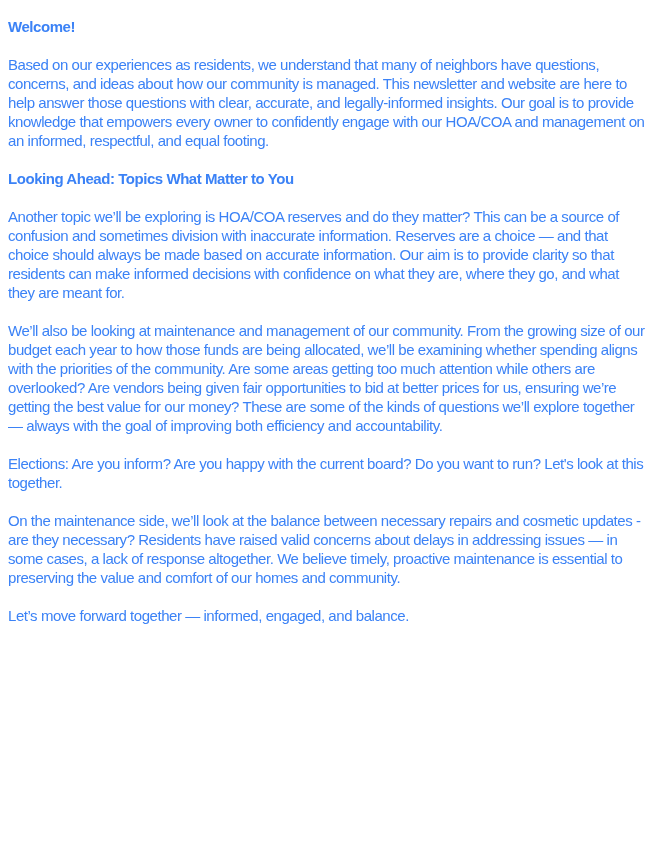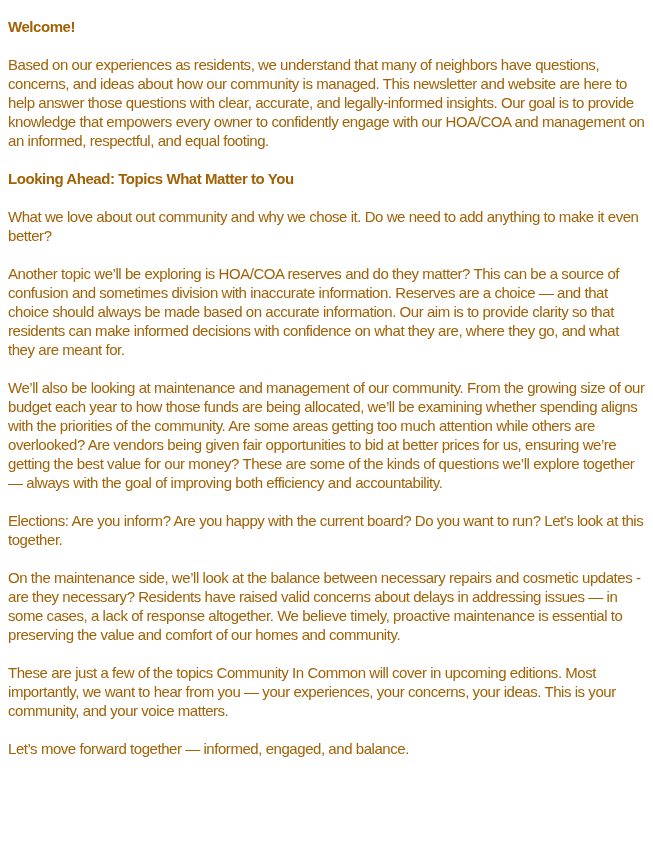--- a/index.html
+++ b/index.html
@@ -18,33 +18,31 @@
     box-sizing: border-box;
     width: 653px;
     padding: 17px 8px 0 8px;
   }
   .doc p, .doc h2 {
     margin: 0 0 19px 0;
     font-size: 15px;
     line-height: 19px;
     letter-spacing: -0.45px;
     font-weight: 400;
-    color: #a16207;
+    color: #3b82f6;
   }
   .doc h2 {
     font-weight: 700;
   }
 </style>
 </head>
 <body>
 
 <div class="doc">
   <h2>Welcome!</h2>
   <p>Based on our experiences as residents, we understand that many of neighbors have questions, concerns, and ideas about how our community is managed. This newsletter and website are here to help answer those questions with clear, accurate, and legally-informed insights. Our goal is to provide knowledge that empowers every owner to confidently engage with our HOA/COA and management on an informed, respectful, and equal footing.</p>
   <h2>Looking Ahead: Topics What Matter to You</h2>
-  <p>What we love about out community and why we chose it. Do we need to add anything to make it even better?</p>
   <p>Another topic we’ll be exploring is HOA/COA reserves and do they matter? This can be a source of confusion and sometimes division with inaccurate information. Reserves are a choice — and that choice should always be made based on accurate information. Our aim is to provide clarity so that residents can make informed decisions with confidence on what they are, where they go, and what they are meant for.</p>
   <p>We’ll also be looking at maintenance and management of our community. From the growing size of our budget each year to how those funds are being allocated, we’ll be examining whether spending aligns with the priorities of the community. Are some areas getting too much attention while others are overlooked? Are vendors being given fair opportunities to bid at better prices for us, ensuring we’re getting the best value for our money? These are some of the kinds of questions we’ll explore together — always with the goal of improving both efficiency and accountability.</p>
   <p>Elections: Are you inform? Are you happy with the current board? Do you want to run? Let's look at this together.</p>
   <p>On the maintenance side, we’ll look at the balance between necessary repairs and cosmetic updates - are they necessary? Residents have raised valid concerns about delays in addressing issues — in some cases, a lack of response altogether. We believe timely, proactive maintenance is essential to preserving the value and comfort of our homes and community.</p>
-  <p>These are just a few of the topics Community In Common will cover in upcoming editions. Most importantly, we want to hear from you — your experiences, your concerns, your ideas. This is your community, and your voice matters.</p>
   <p>Let’s move forward together — informed, engaged, and balance.</p>
 </div>
 
 </body></html>

